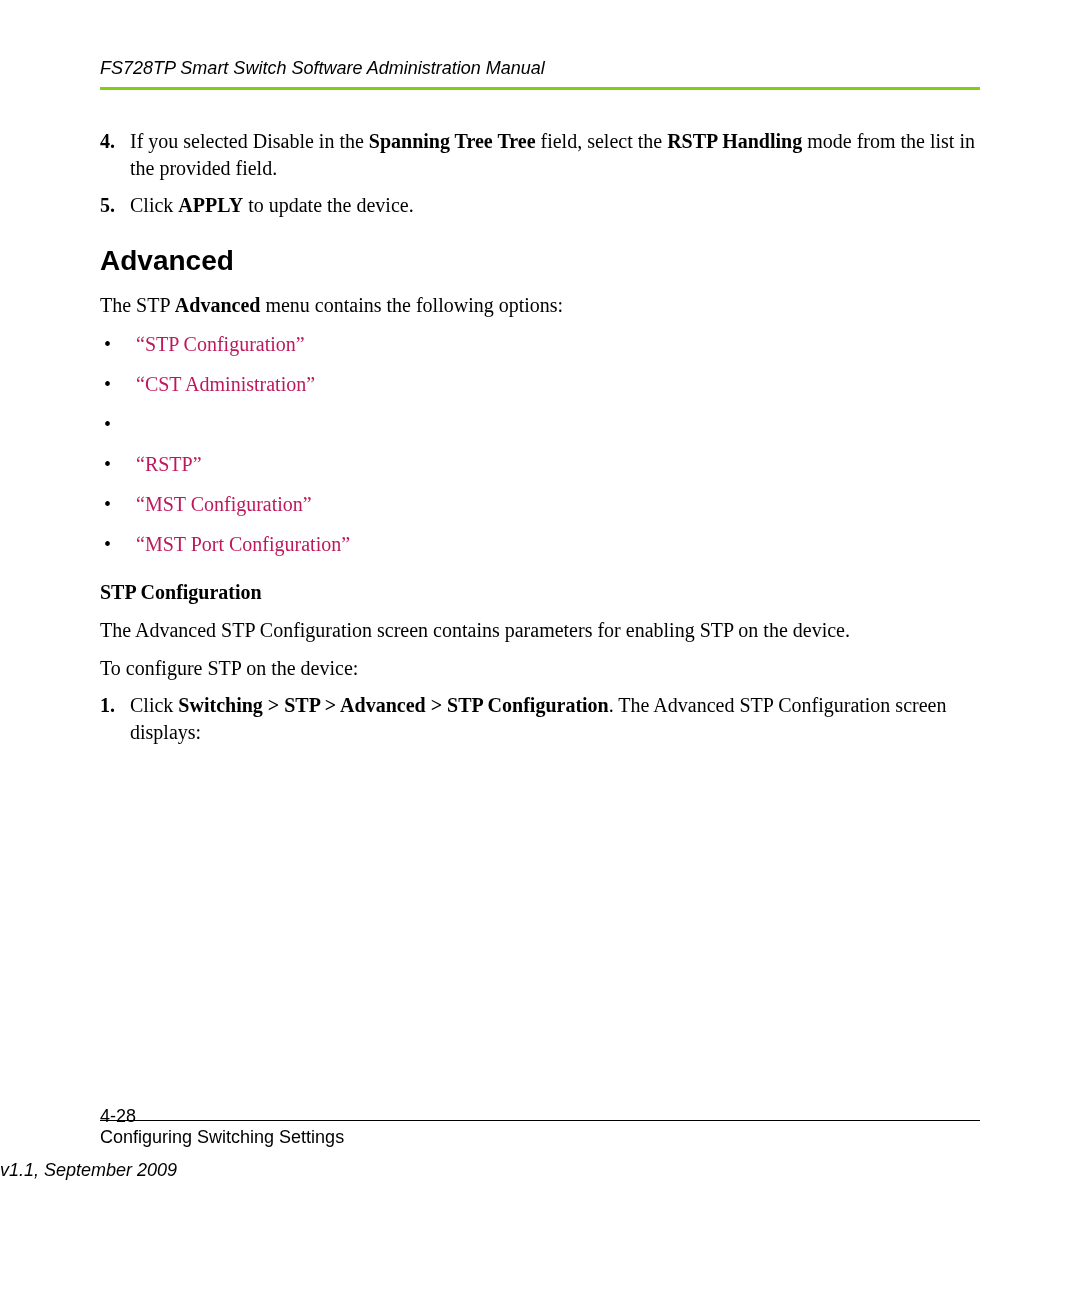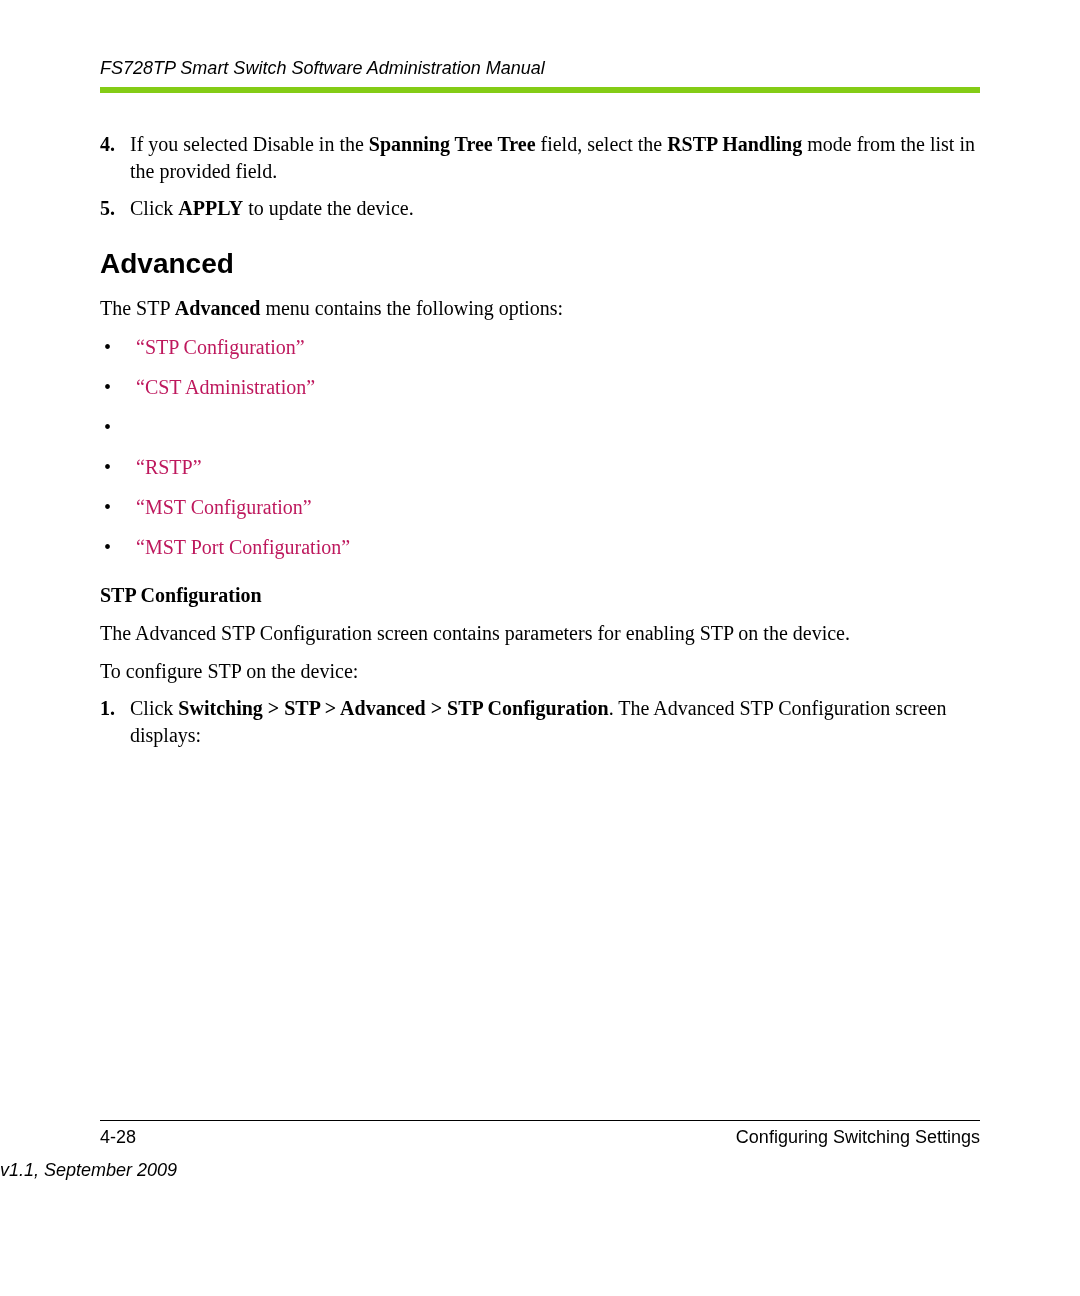--- a/index.html
+++ b/index.html
@@ -15,21 +15,21 @@
       font-size: 20px;
       color: #000;
       position: relative;
       padding: 58px 100px 40px 100px;
     }
     .header {
       font-style: italic;
       font-family: Arial, Helvetica, sans-serif;
       font-size: 18px;
       padding-bottom: 8px;
-      border-bottom: 6px solid #84cc16;
+      border-bottom: 3px solid #84cc16;
       margin-bottom: 38px;
     }
     .ol-item {
       display: flex;
       margin-bottom: 10px;
       line-height: 1.35;
     }
     .ol-num {
       font-weight: bold;
       min-width: 30px;
@@ -83,20 +83,21 @@
     }
     .footer-line {
       position: absolute;
       left: 100px;
       right: 100px;
       bottom: 148px;
       display: flex;
       justify-content: space-between;
       font-family: Arial, Helvetica, sans-serif;
       font-size: 18px;
+      flex-direction: column;
     }
     .footer-version {
       position: absolute;
       left: 0;
       right: 0;
       bottom: 115px;
       text-align: left;
       font-family: Arial, Helvetica, sans-serif;
       font-style: italic;
       font-size: 18px;

